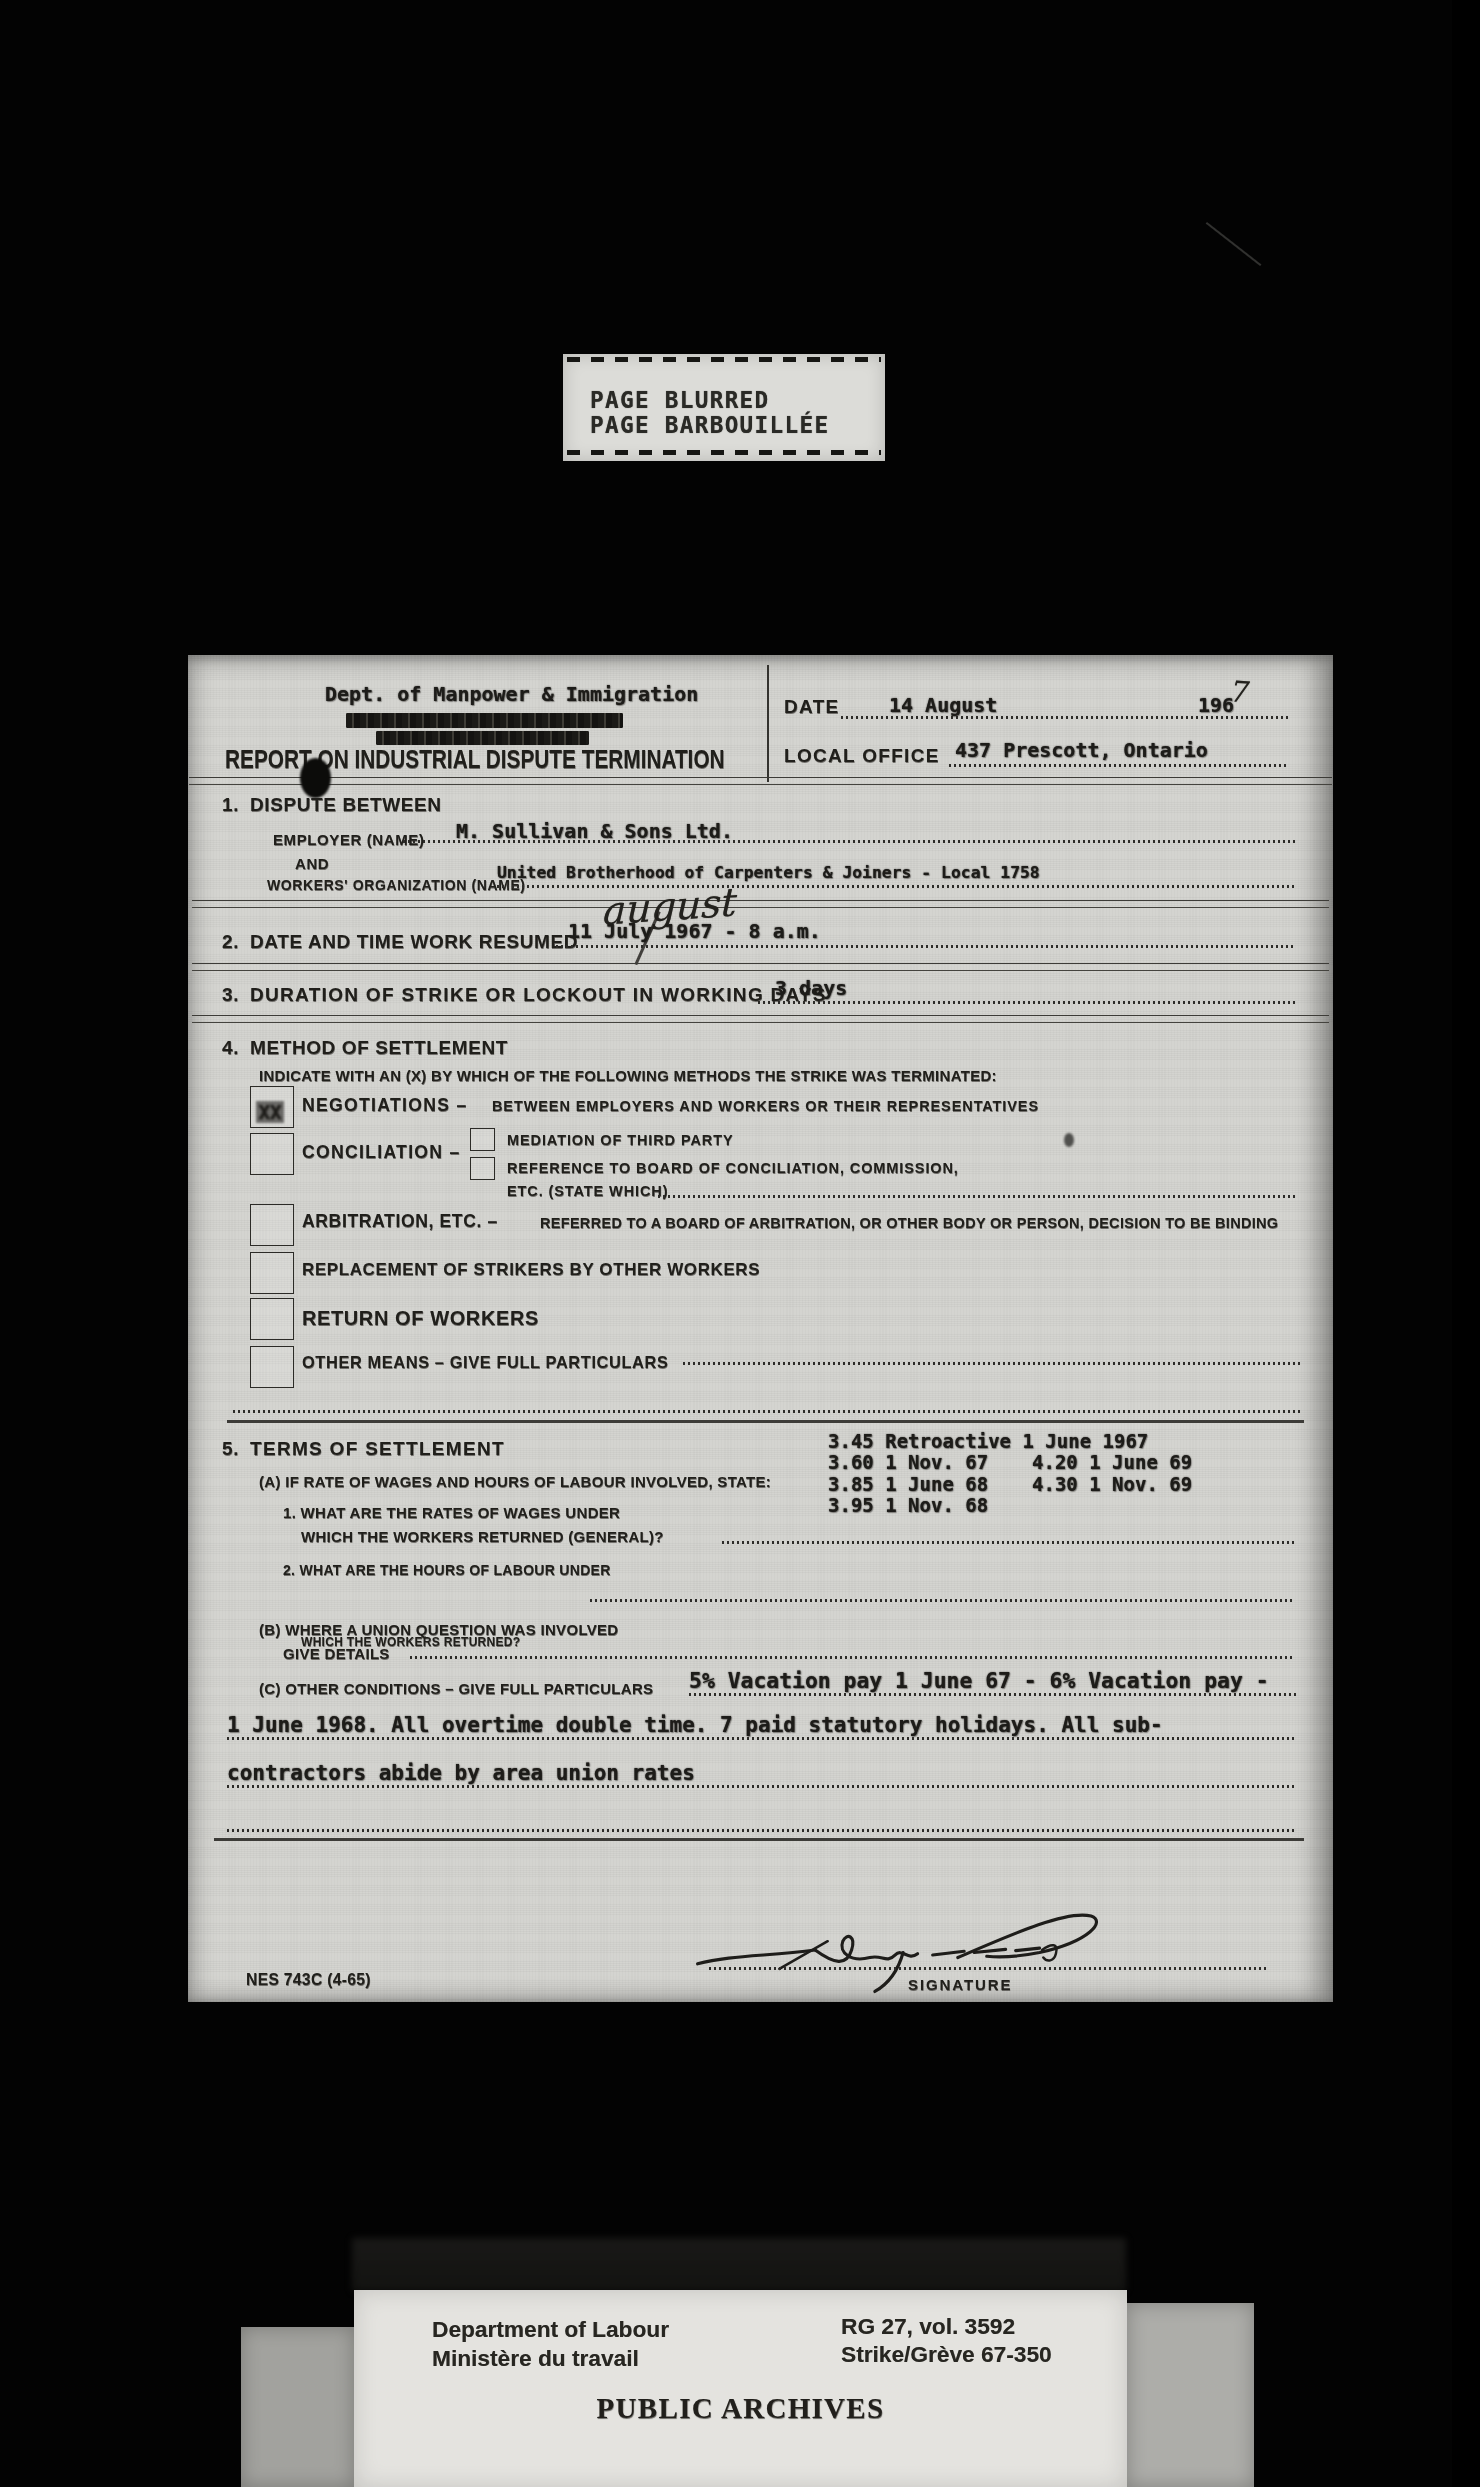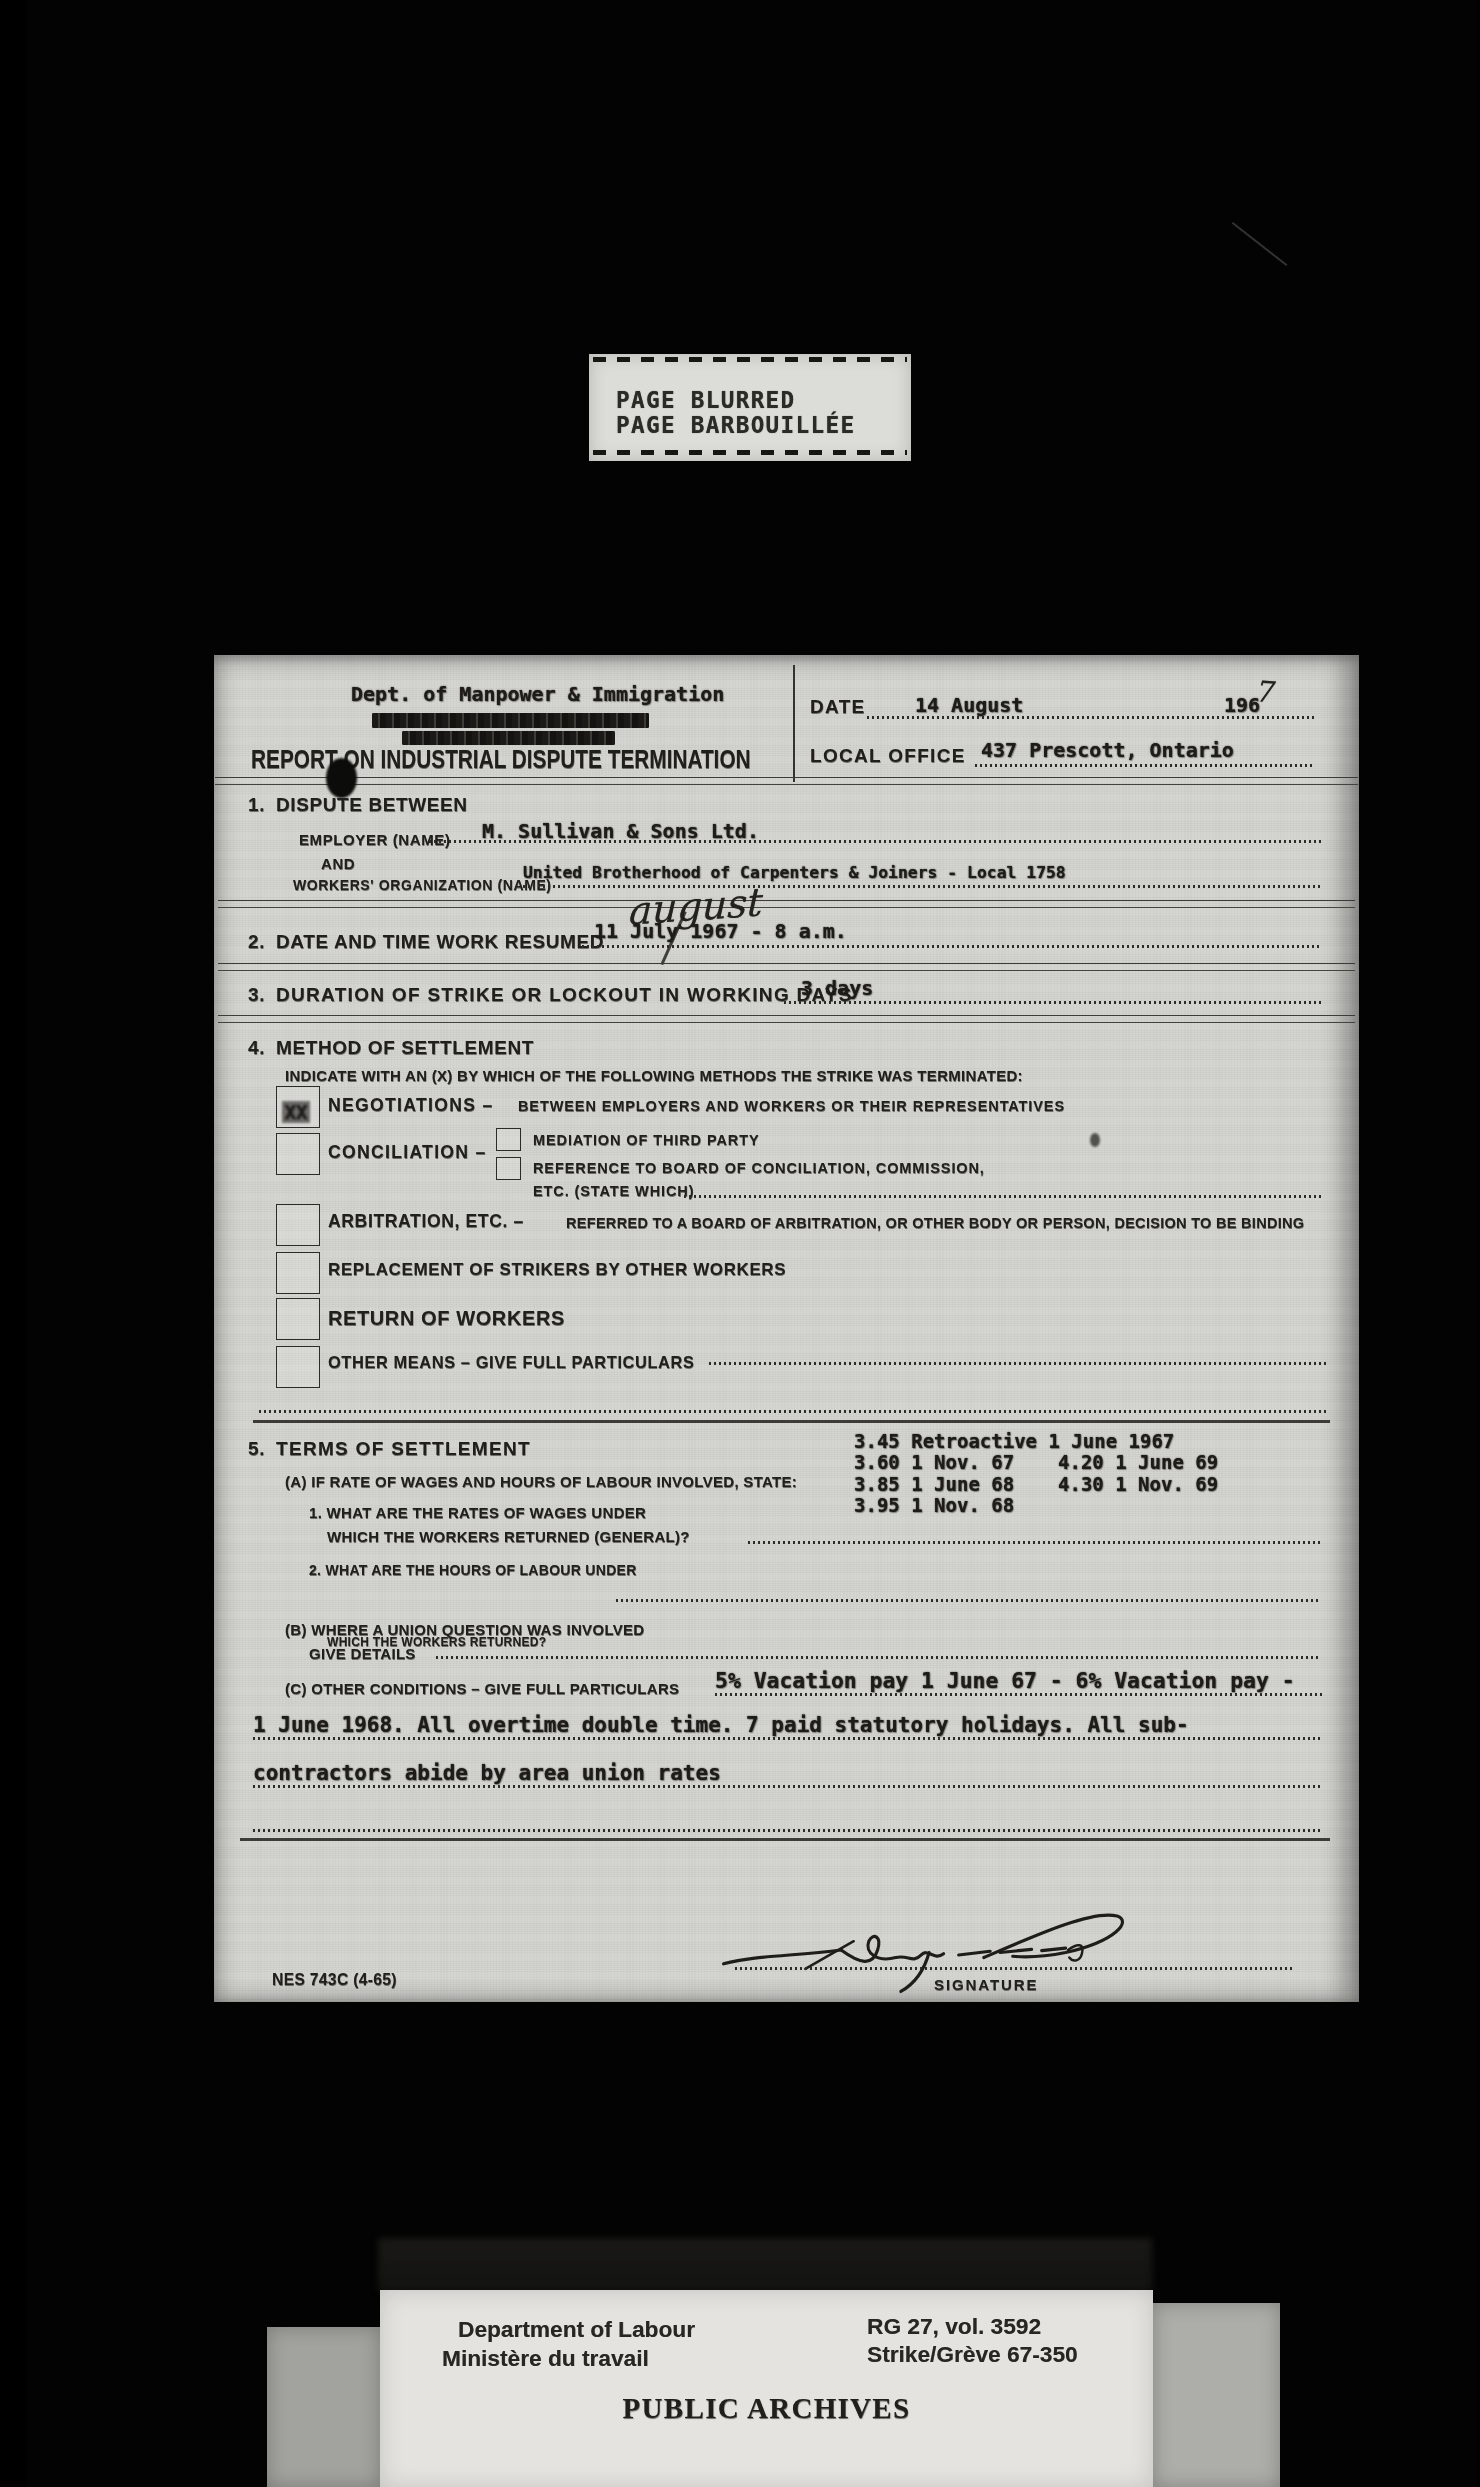--- a/index.html
+++ b/index.html
@@ -1,17 +1,17 @@
 <!DOCTYPE html>
 <html style="font-size:10px"><head>
 <meta charset="utf-8">
 <style>
   html,body{margin:0;padding:0;background:#000;}
   .page{position:relative;width:1452px;height:2487px;background:#030303;overflow:hidden;
-        font-family:"Liberation Sans",sans-serif;margin-left:26px;}
+        font-family:"Liberation Sans",sans-serif;}
   
   .stamp{position:absolute;left:563px;top:354px;width:322px;height:107px;background:#dcdcd8;
          box-shadow:inset 0 0 17.6px rgba(0,0,0,.18);}
   .stamp .dash{position:absolute;left:3.8px;right:3.8px;height:5px;
          background:repeating-linear-gradient(90deg,#161613 0 12.6px,rgba(0,0,0,0) 12.6px 24px);}
   .stamp-line{position:absolute;left:27px;white-space:nowrap;color:#2a2a26;
          font-family:"DejaVu Sans Mono",monospace;font-weight:700;font-size:22.7px;letter-spacing:1.3px;
          text-shadow:0 0 0.9px rgba(40,40,35,.8);}
   
   .form{position:absolute;left:188px;top:655px;width:1145px;height:1347px;background:#d4d4d0;
@@ -193,19 +193,19 @@
   <div class="dl" style="left:709px;top:1967px;width:560px;height:3.1px;"></div>
   <div class="fl" style="left:908px;top:1976px;font-size:15px;letter-spacing:1.9px;">SIGNATURE</div>
   <div class="fl" style="left:246px;top:1971px;font-size:15.7px;letter-spacing:0.3px;">NES 743C (4-65)</div>
 
   <div class="ghost"></div>
   <div class="piece" style="left:241px;top:2327px;width:113px;height:160px;background:#a2a29e;"></div>
   <div class="piece" style="left:1127px;top:2303px;width:127px;height:184px;background:#adada9;"></div>
   <div class="card"></div>
 
   <div class="card-txt" style="left:432px;top:2316px;">Department of Labour</div>
-  <div class="card-txt" style="left:416px;top:2345px;">Ministère du travail</div>
+  <div class="card-txt" style="left:432px;top:2345px;">Ministère du travail</div>
   <div class="card-txt" style="left:841px;top:2313px;">RG 27, vol. 3592</div>
   <div class="card-txt" style="left:841px;top:2341px;">Strike/Grève 67-350</div>
   <div class="pa" style="top:2392px;">PUBLIC ARCHIVES</div>
 
 </div>
 
 
 </body></html>

